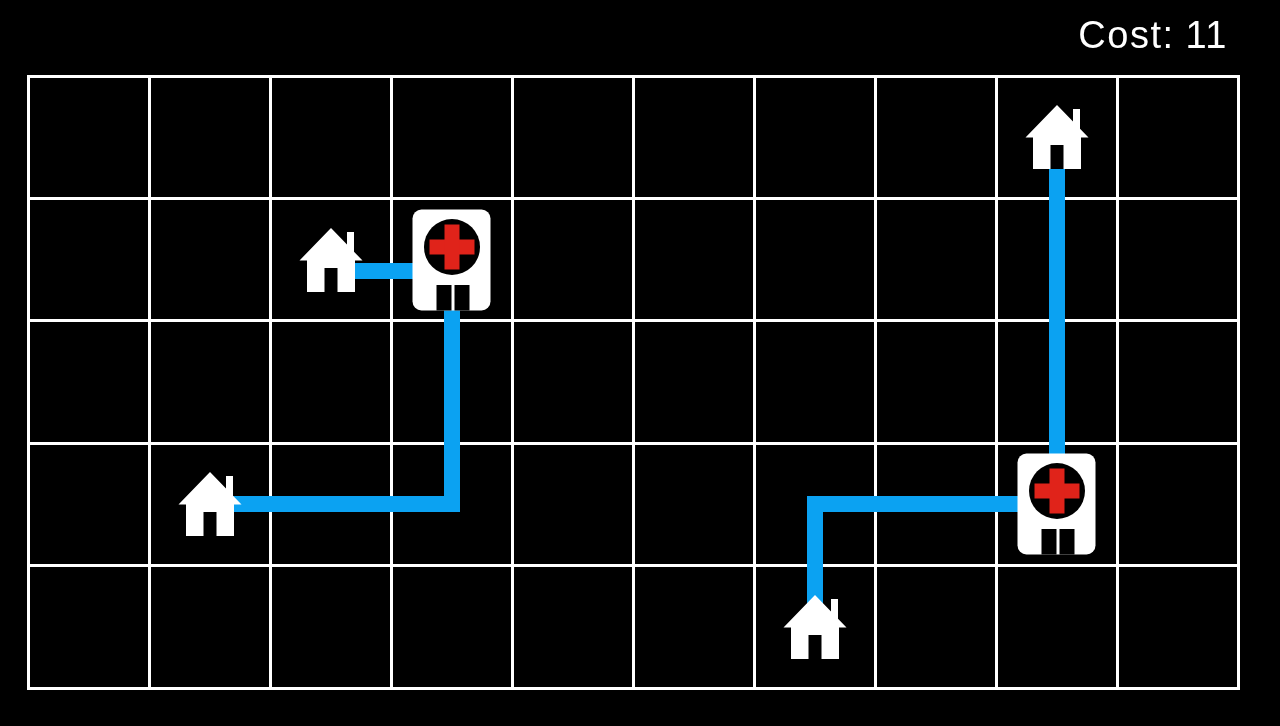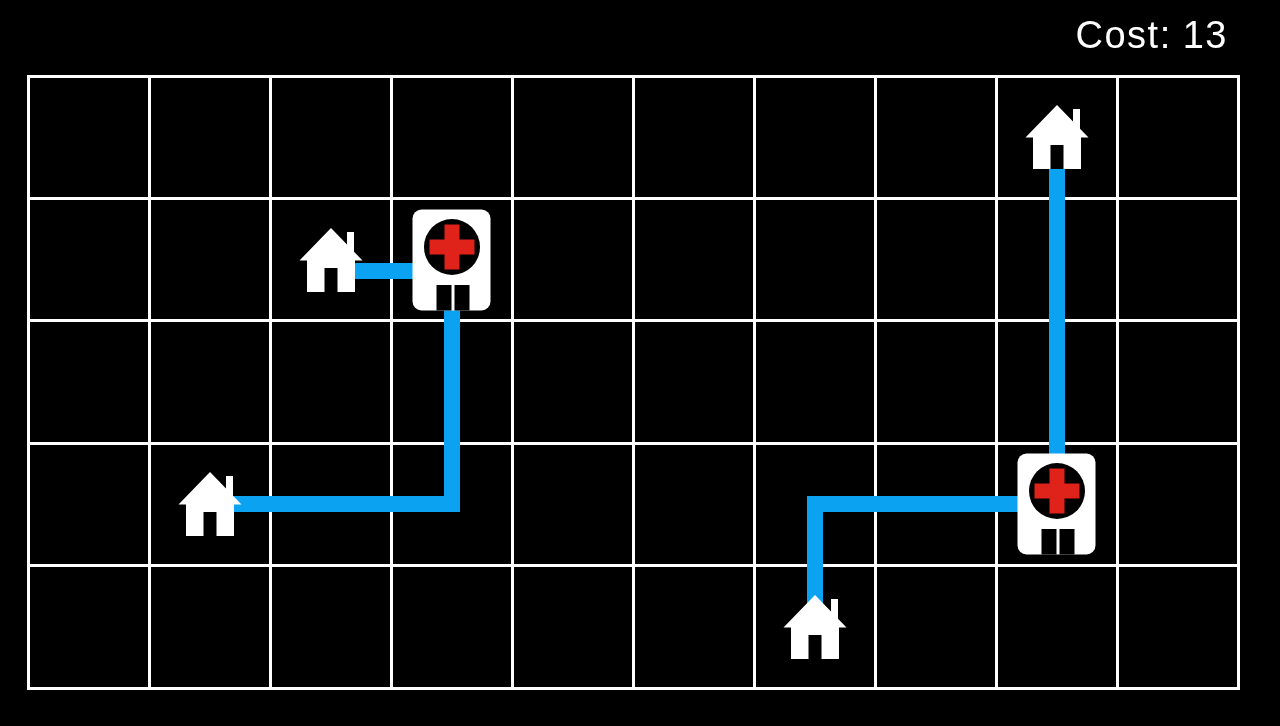--- a/index.html
+++ b/index.html
@@ -46,21 +46,21 @@
   .icon { display: block; }
   .f-white { fill: var(--icon, #fff); }
   .f-bg    { fill: var(--bg, #000); }
   .f-cross { fill: var(--cross, #e0231a); }
 </style>
 </head>
 <body>
 
 <div class="stage">
   <div class="hud">
-    <span>Cost:</span><span class="val">13</span>
+    <span>Cost:</span><span class="val">11</span>
   </div>
   <div id="cells-layer" class="layer">
       <div class="cell" style="left: 28px; top: 76px; width: 121px; height: 122.4px;"></div>
       <div class="cell" style="left: 149px; top: 76px; width: 121px; height: 122.4px;"></div>
       <div class="cell" style="left: 270px; top: 76px; width: 121px; height: 122.4px;"></div>
       <div class="cell" style="left: 391px; top: 76px; width: 121px; height: 122.4px;"></div>
       <div class="cell" style="left: 512px; top: 76px; width: 121px; height: 122.4px;"></div>
       <div class="cell" style="left: 633px; top: 76px; width: 121px; height: 122.4px;"></div>
       <div class="cell" style="left: 754px; top: 76px; width: 121px; height: 122.4px;"></div>
       <div class="cell" style="left: 875px; top: 76px; width: 121px; height: 122.4px;"></div>

